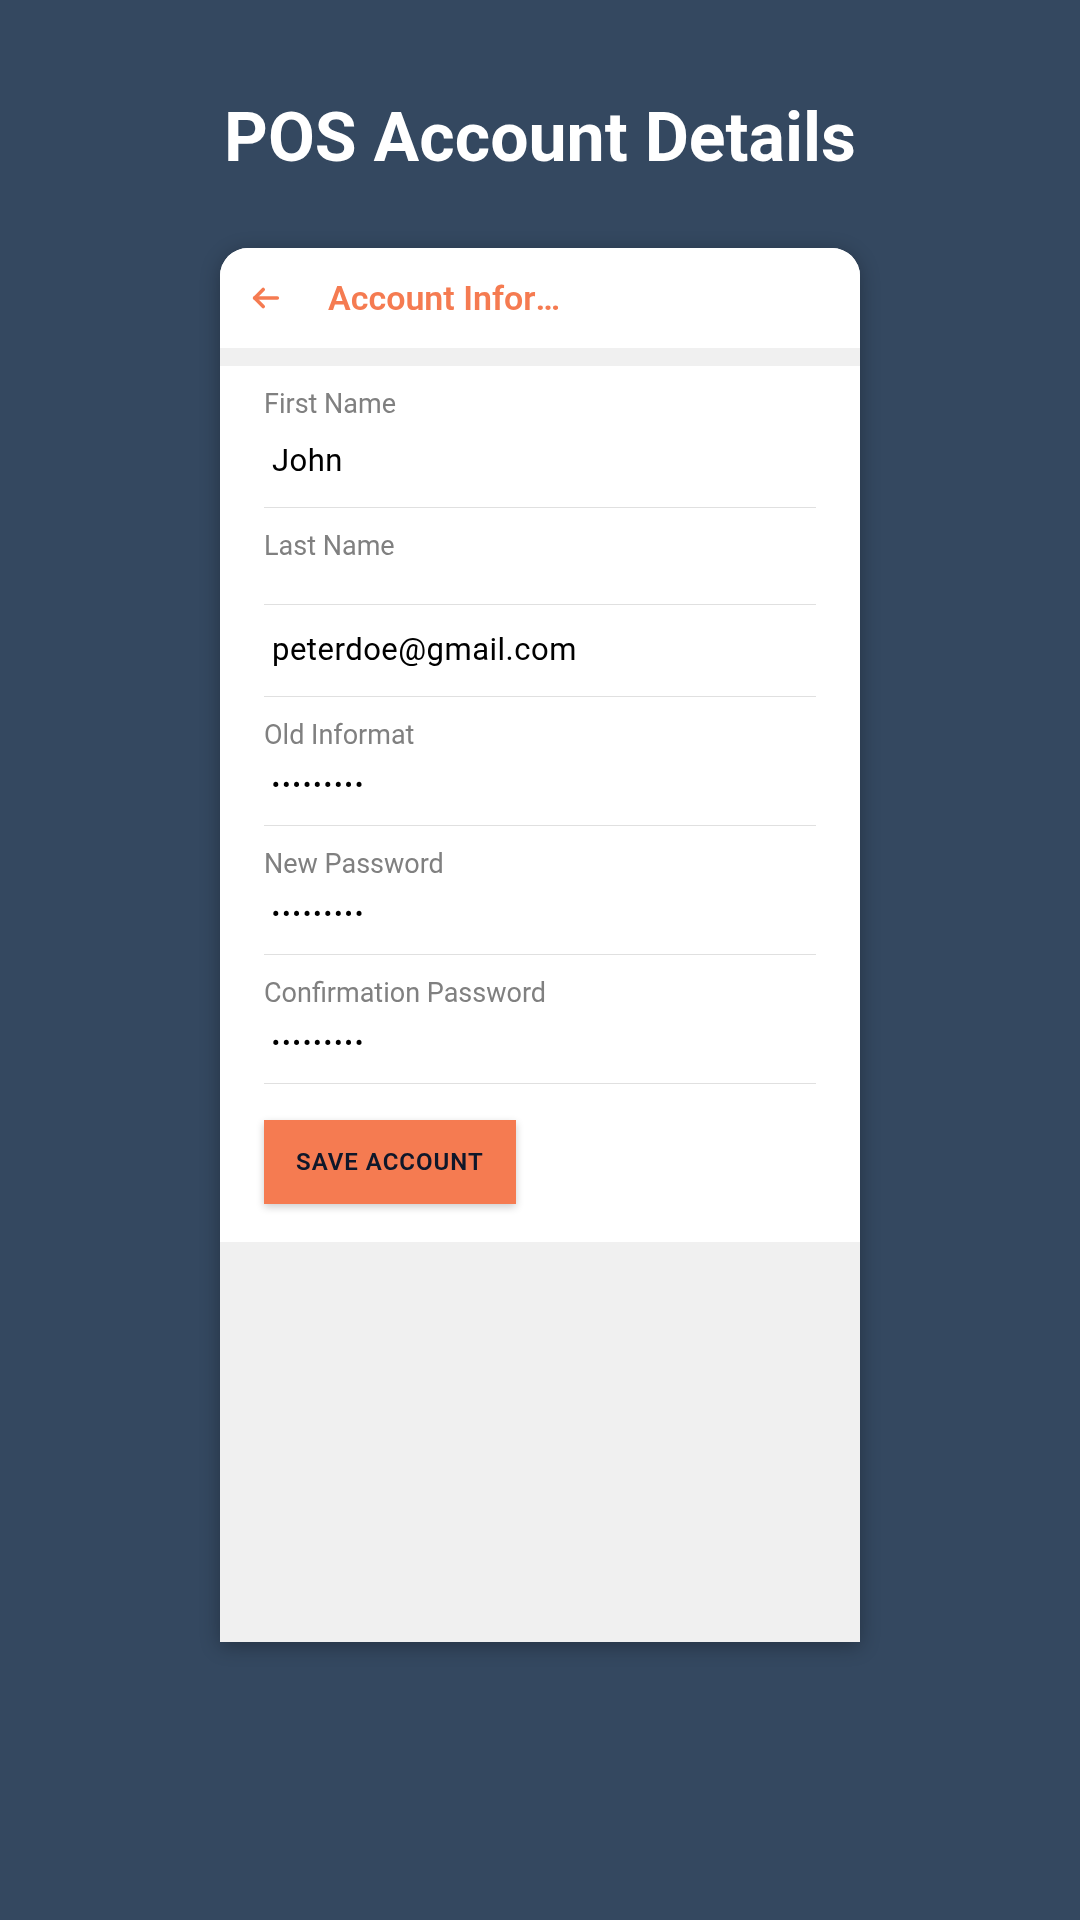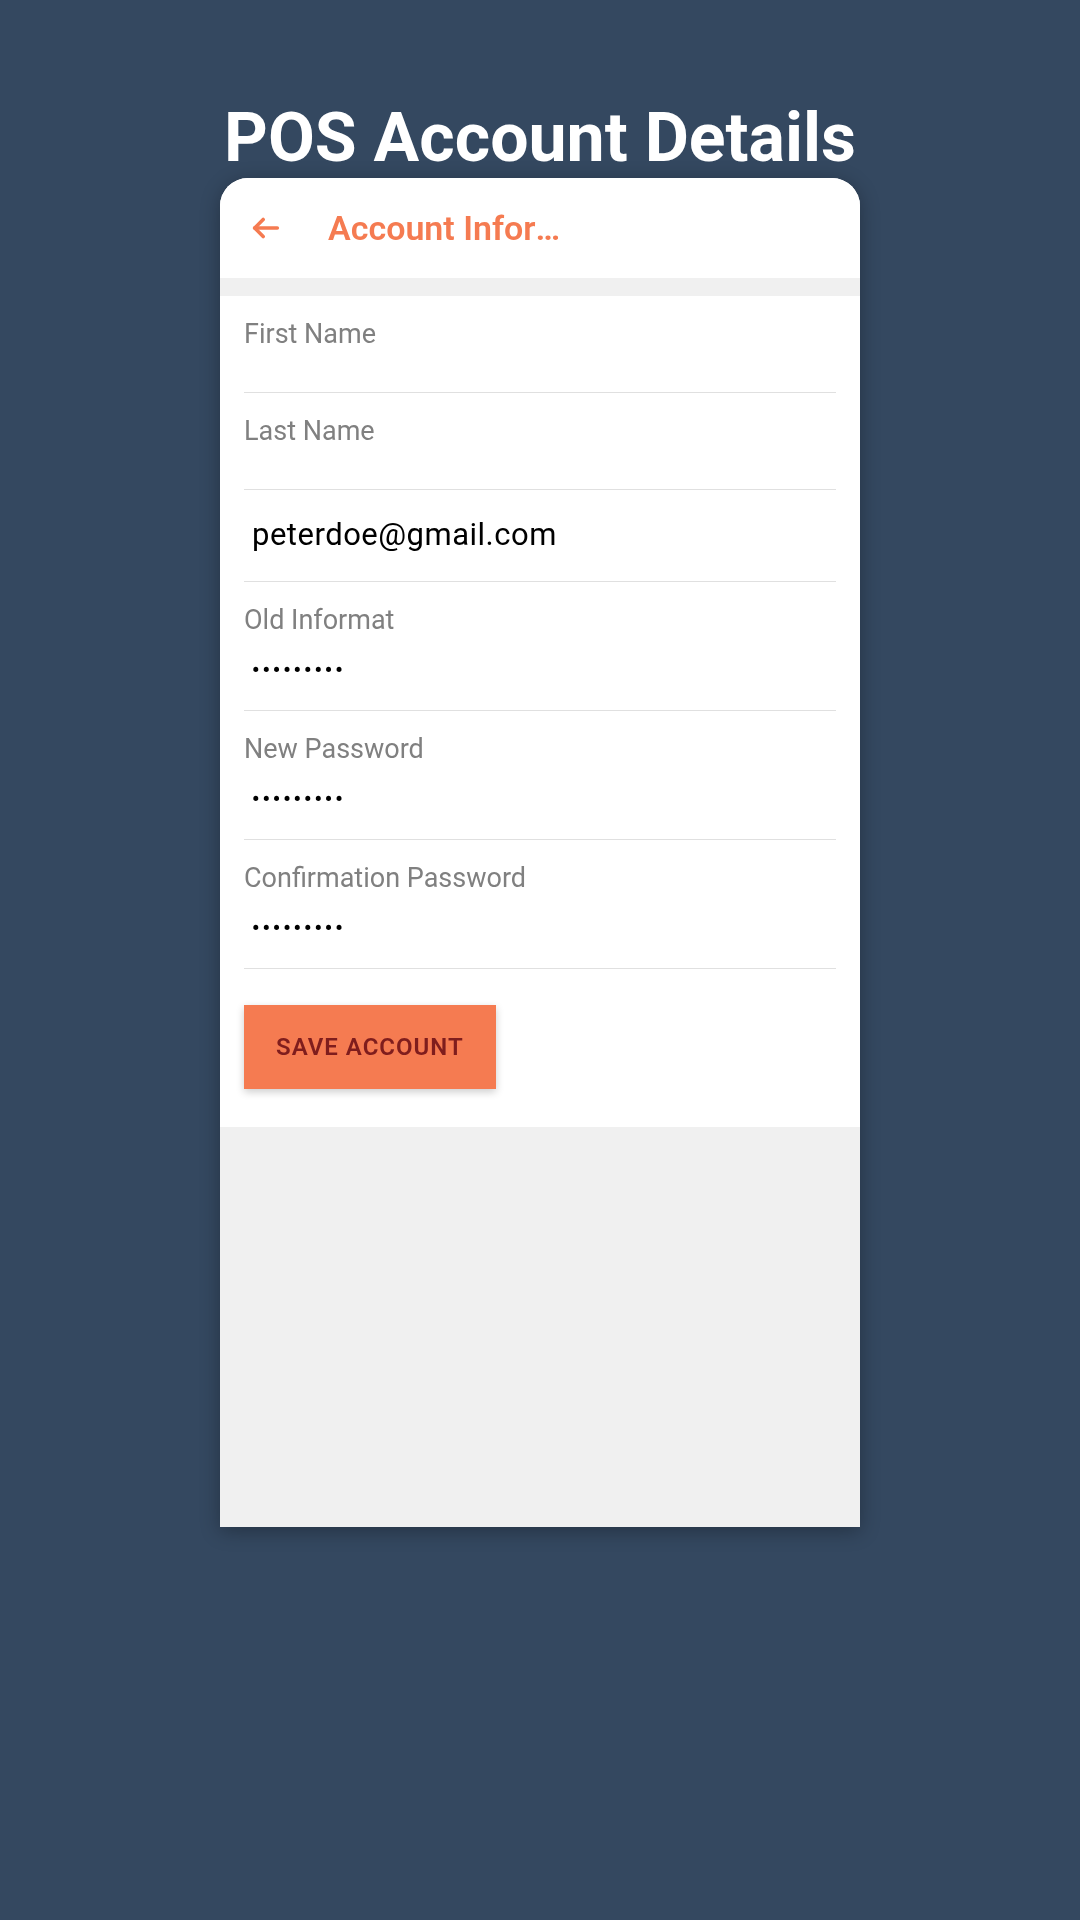--- a/index.html
+++ b/index.html
@@ -15,20 +15,21 @@
       height: 1920px;
       overflow: hidden;
     }
     
     .page-title {
       color: #ffffff;
       font-size: 68px;
       font-weight: 700;
       text-align: center;
       padding-top: 98px;
+      padding-bottom: 70px;
     }
     
     .phone-frame {
       background-color: #ffffff;
       width: 640px;
       margin: 0 auto;
       border-radius: 28px 28px 0 0;
       overflow: hidden;
       box-shadow: 0 4px 20px rgba(0,0,0,0.3);
     }
@@ -65,21 +66,21 @@
       max-width: 260px;
     }
     
     .divider-band {
       height: 18px;
       background-color: #f0f0f0;
     }
     
     .form-content {
       background-color: #ffffff;
-      padding: 0 24px;
+      padding: 0 44px;
     }
     
     .form-field {
       border-bottom: 1px solid #e0e0e0;
       padding: 22px 0 24px 0;
     }
     
     .field-label {
       color: #808080;
       font-size: 27px;
@@ -99,21 +100,21 @@
     }
     
     .field-input.password {
       letter-spacing: 3px;
       font-size: 20px;
       font-weight: 900;
     }
     
     .save-button {
       background-color: #f57b51;
-      color: #7f1d1d;
+      color: #0f172a;
       border: none;
       font-size: 24px;
       font-weight: 600;
       letter-spacing: 1px;
       padding: 28px 32px;
       margin-top: 36px;
       margin-bottom: 38px;
       cursor: pointer;
       font-family: inherit;
       box-shadow: 0 3px 8px rgba(0,0,0,0.2);
@@ -140,20 +141,21 @@
     </div>
     <div class="app-title">Account Informat…</div>
   </div>
 
   <div class="divider-band"></div>
 
   <div class="form-content">
     
     <div class="form-field">
       <div class="field-label">First Name</div>
+      <input type="text" class="field-input" value="John" style="">
     </div>
     
     <div class="form-field">
       <div class="field-label">Last Name</div>
     </div>
     
     <div class="form-field">
       <input type="text" class="field-input" value="peterdoe@gmail.com" style="">
     </div>
     

